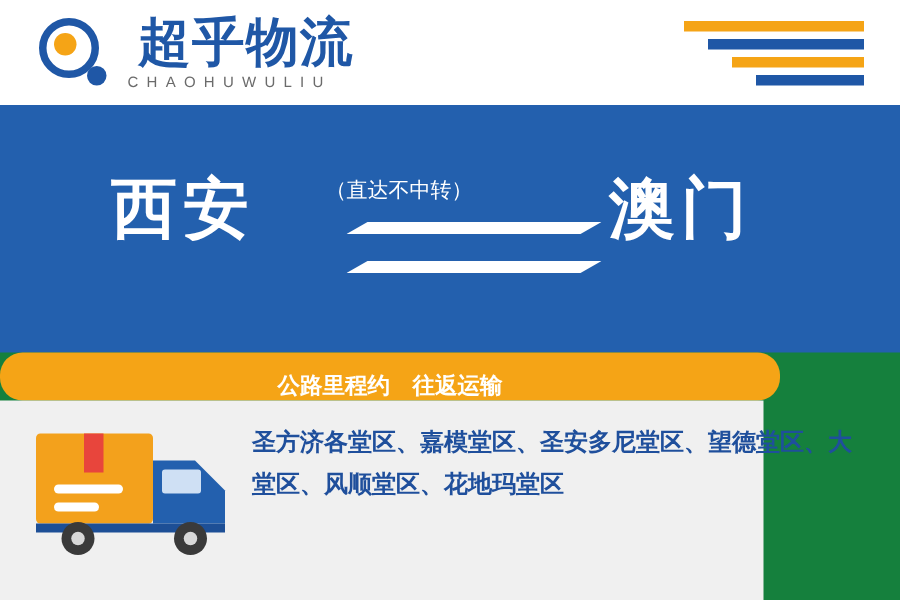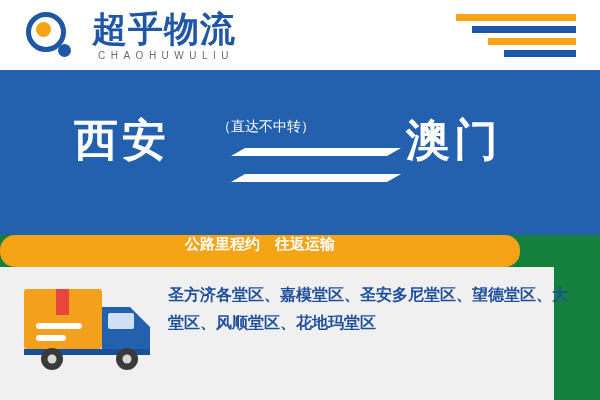--- a/index.html
+++ b/index.html
@@ -71,21 +71,21 @@
     top: 10px;
     font-size: 35px;
     font-weight: bold;
     color: #1f57a6;
     letter-spacing: 1px;
     line-height: 38px;
     font-family: "DejaVu Sans", sans-serif;
   }
   .brand-en {
     position: absolute;
-    left: 98px;
+    left: 85px;
     top: 50px;
     font-size: 10px;
     color: #6b6b6b;
     letter-spacing: 5.5px;
     font-family: "Liberation Sans", sans-serif;
   }
   .stripes {
     position: absolute;
     right: 24px;
     top: 14px;
@@ -166,32 +166,32 @@
     left: 0;
     top: 235px;
     width: 520px;
     height: 32px;
     background: #f5a416;
     color: #ffffff;
     font-size: 15px;
     font-weight: bold;
     font-family: "DejaVu Sans", sans-serif;
     display: flex;
-    align-items: flex-start;
+    align-items: flex-end;
     justify-content: center;
     border-radius: 15px;
   }
   .info-bar .seg { white-space: pre; }
 
   
   .bottom {
     position: absolute;
     left: 0;
     top: 267px;
-    width: 554px;
+    width: 509px;
     height: 133px;
     background: #f0f0f0;
   }
   .areas {
     position: absolute;
     left: 168px;
     top: 14px;
     width: 408px;
     font-size: 16px;
     line-height: 28px;

